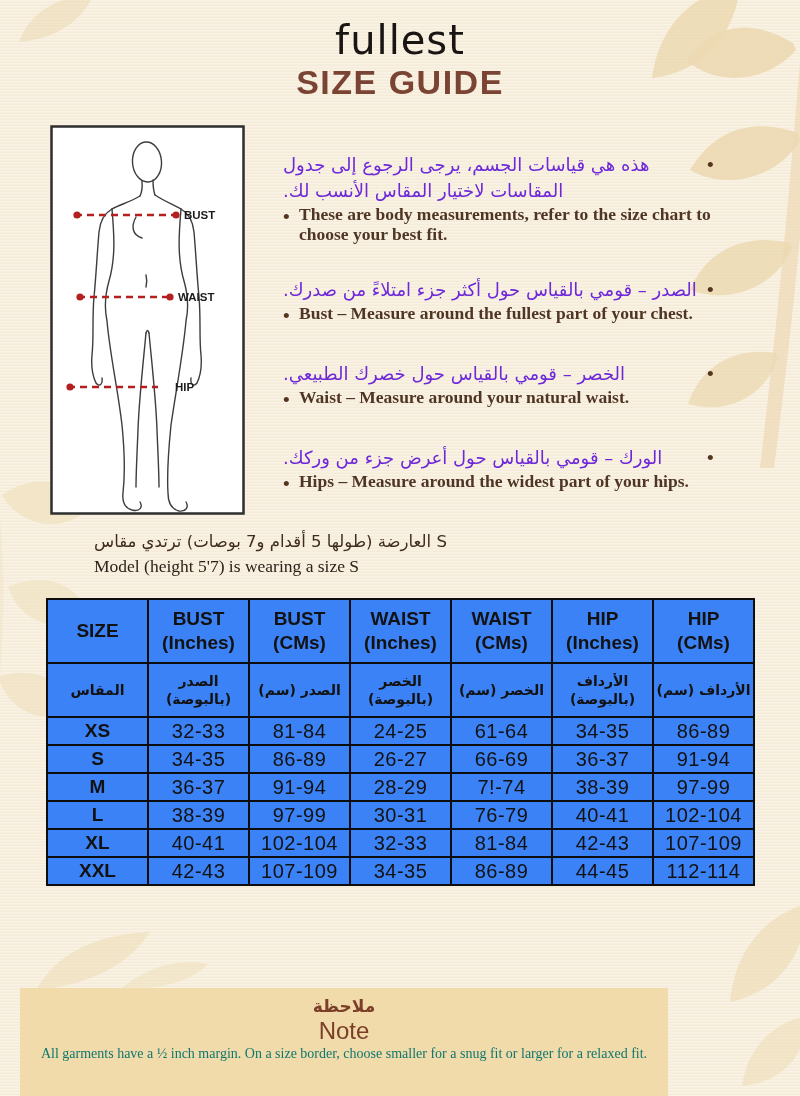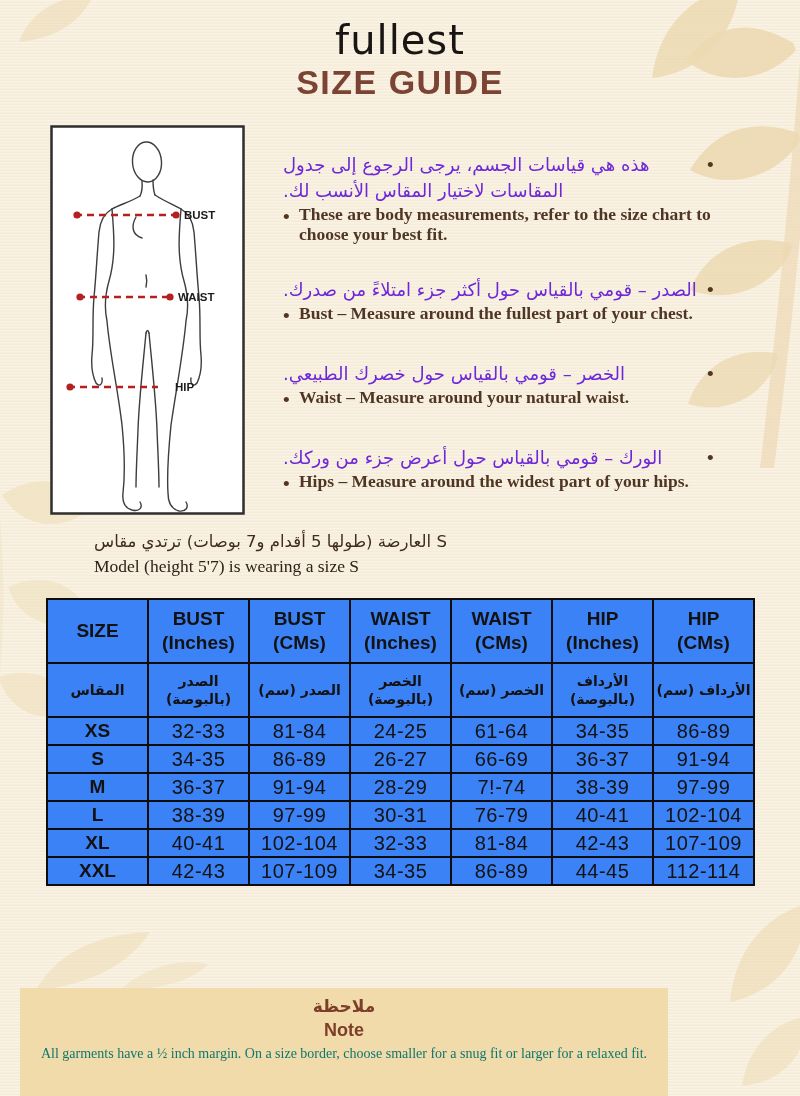--- a/index.html
+++ b/index.html
@@ -86,21 +86,21 @@
   .note-band {
     position: absolute; left: 0; top: 988px; width: 648px; height: 108px;
     background: #f1dbaa; text-align: center; z-index: 2; padding-top: 6px; margin-left: 20px;
   }
   .note-title-ar {
     font-family: "DejaVu Sans", sans-serif; direction: rtl;
     font-size: 17px; font-weight: bold; color: #7c3e29; line-height: 24px;
   }
   .note-title-en {
     font-family: "Liberation Sans", sans-serif;
-    font-size: 18px; font-weight: bold; color: #7c3e29; line-height: 25px;
+    font-size: 24px; font-weight: normal; color: #7c3e29; line-height: 25px;
   }
   .note-body-ar {
     font-family: "DejaVu Sans", sans-serif; direction: rtl;
     font-size: 14px; color: #7d5130; line-height: 22px; white-space: nowrap; margin-top: 2px;
   }
   .note-body-en {
     font-family: Liberation Serif, serif;
     font-size: 14px; color: #0f766e; line-height: 22px; white-space: nowrap;
   }
 </style>

